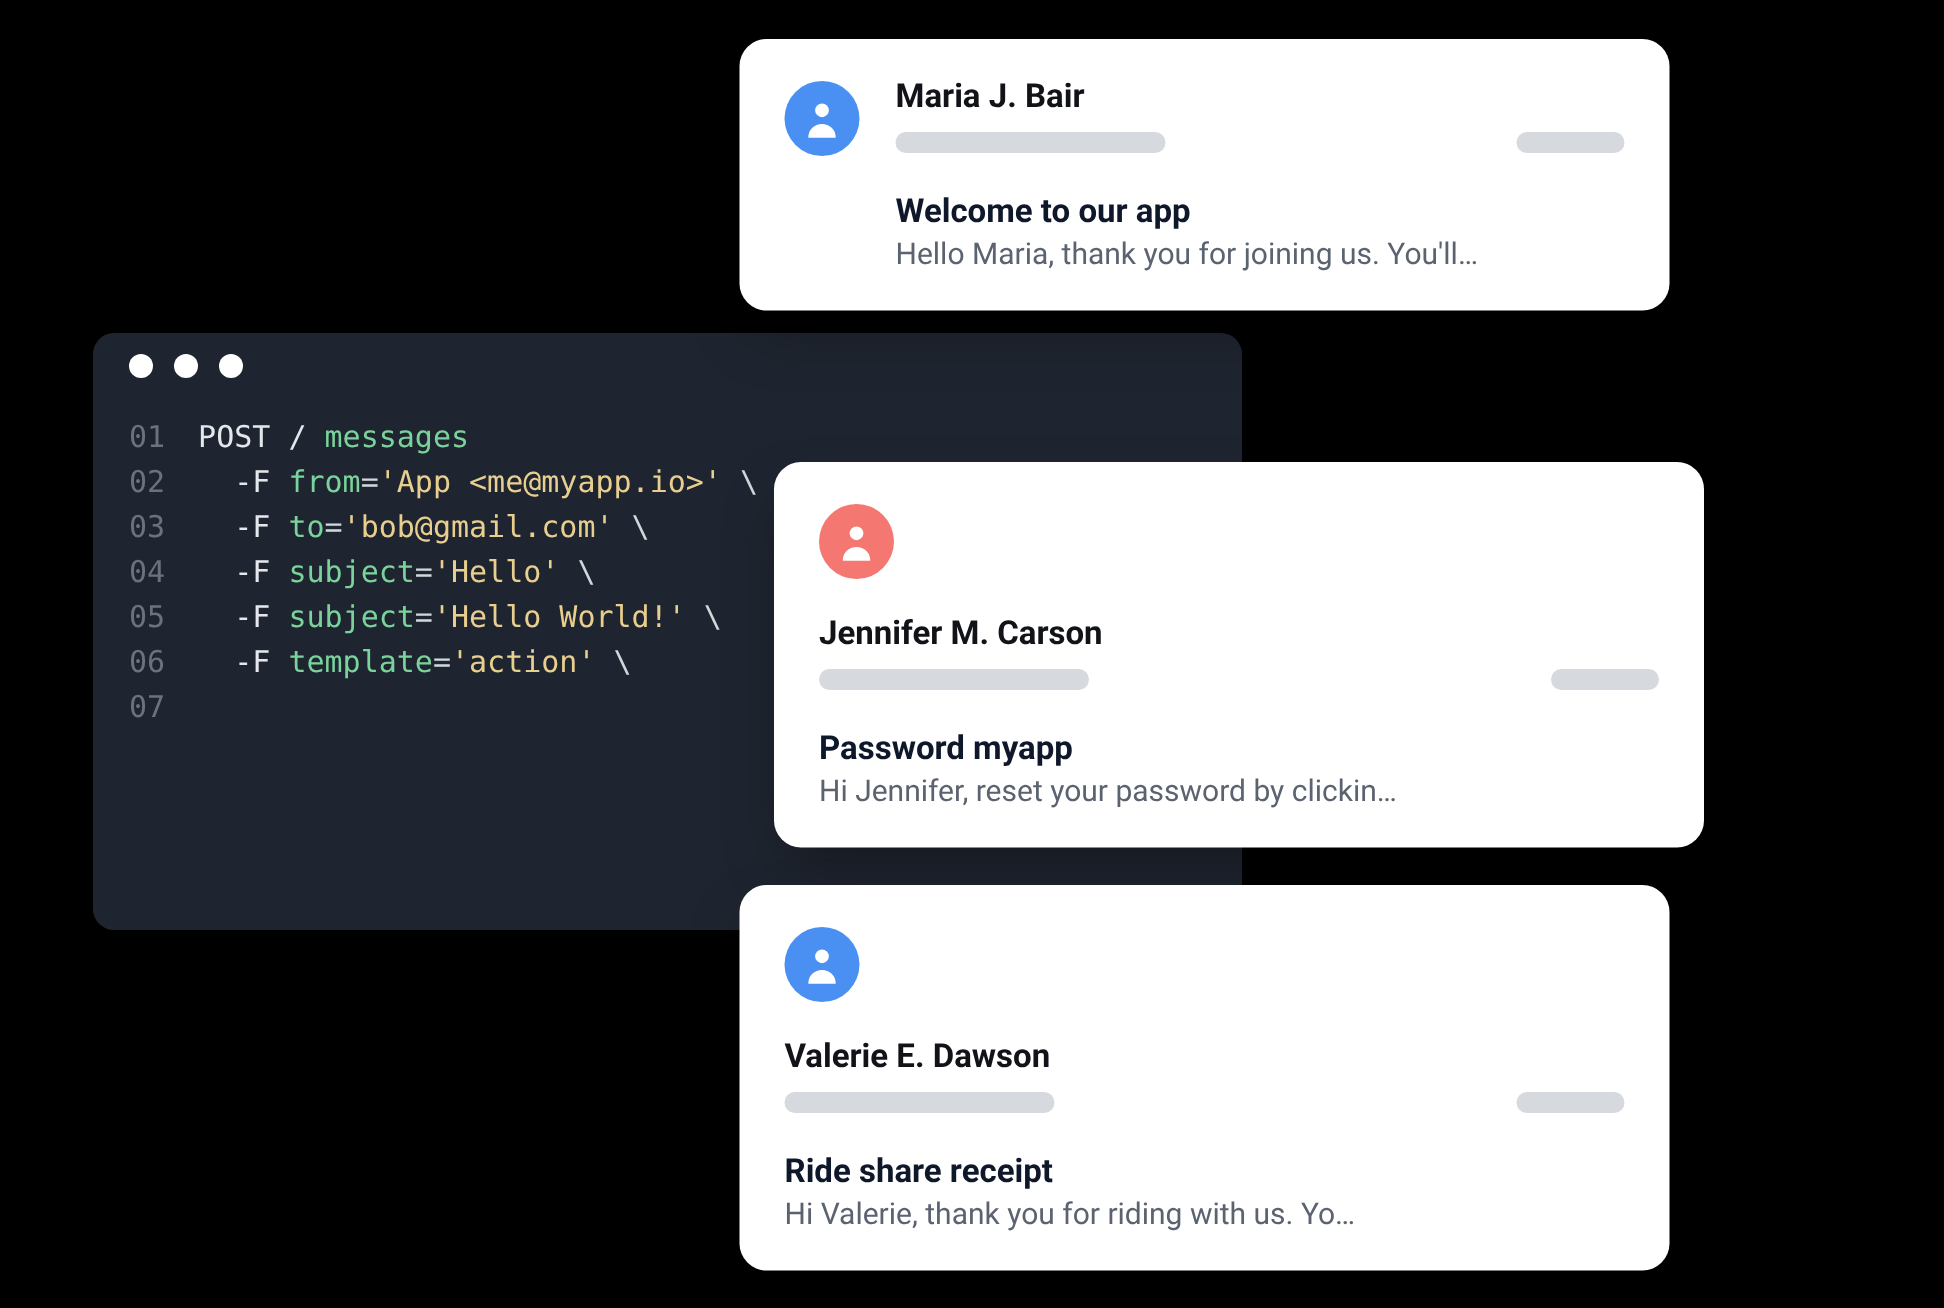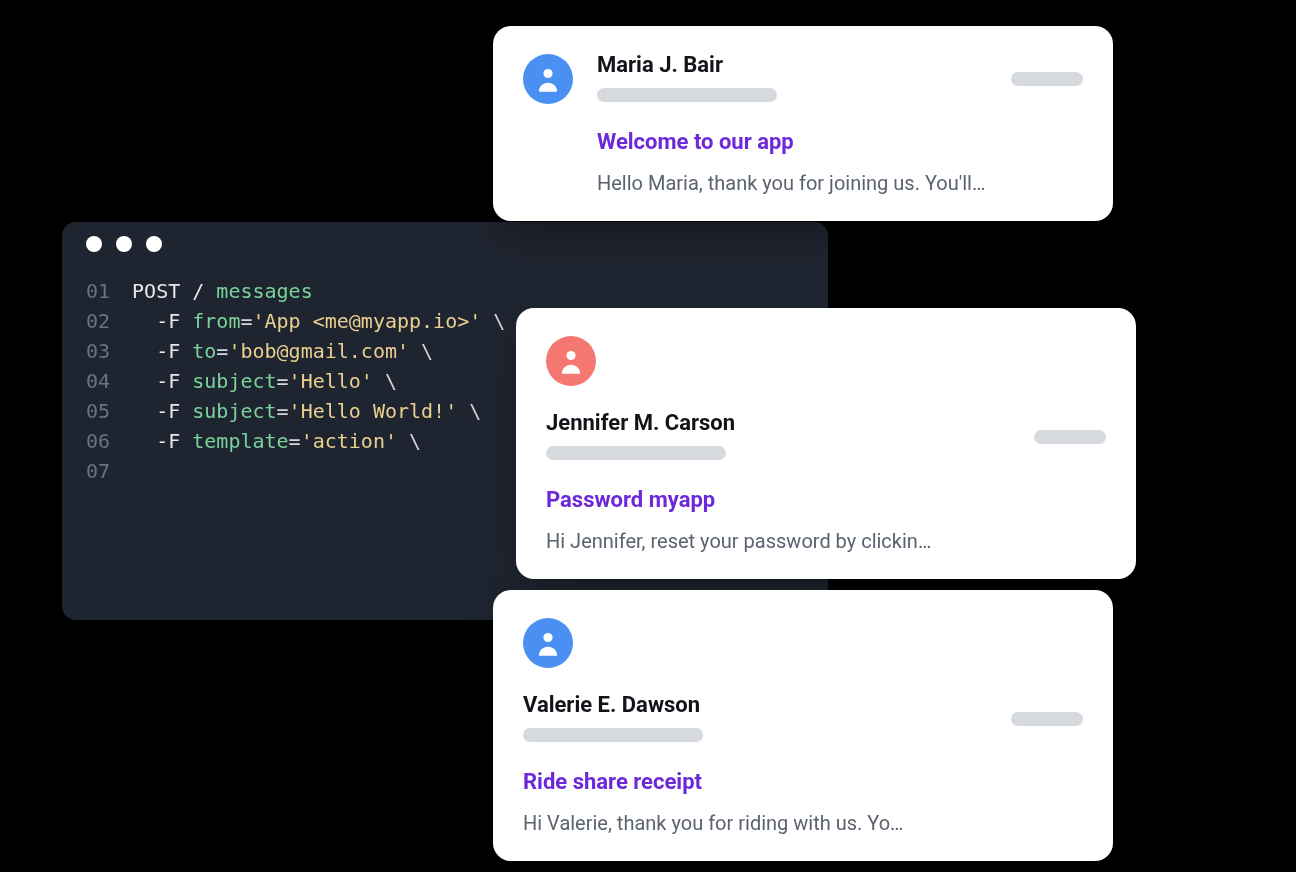--- a/index.html
+++ b/index.html
@@ -68,21 +68,21 @@
     margin-top: 2px;
   }
   .avatar.blue { background: #4a90f2; }
   .avatar.red  { background: #f47772; }
   .avatar svg { width: 22px; height: 26px; fill: #fff; }
 
   .card-body { flex: 1; min-width: 0; }
 
   .card-head {
     display: flex;
-    align-items: center;
+    align-items: flex-end;
     justify-content: space-between;
     gap: 16px;
   }
   .sender {
     font-size: 22px;
     font-weight: 700;
     color: #111318;
     line-height: 1.2;
   }
   .badge-ph {
@@ -93,28 +93,28 @@
   }
   .meta-ph {
     width: 180px; height: 14px;
     background: #d6d9de;
     border-radius: 7px;
     margin-top: 10px;
   }
   .subject {
     font-size: 22px;
     font-weight: 700;
-    color: #6d28d9;
+    color: #0f172a;
     margin-top: 26px;
     line-height: 1.25;
   }
   .preview {
     font-size: 20px;
     color: #5b6370;
-    margin-top: 15px;
+    margin-top: 1px;
     white-space: nowrap;
     overflow: hidden;
     text-overflow: clip;
   }
 </style>
 </head>
 <body>
 
 <div class="code-window">
   <div class="traffic-lights">

